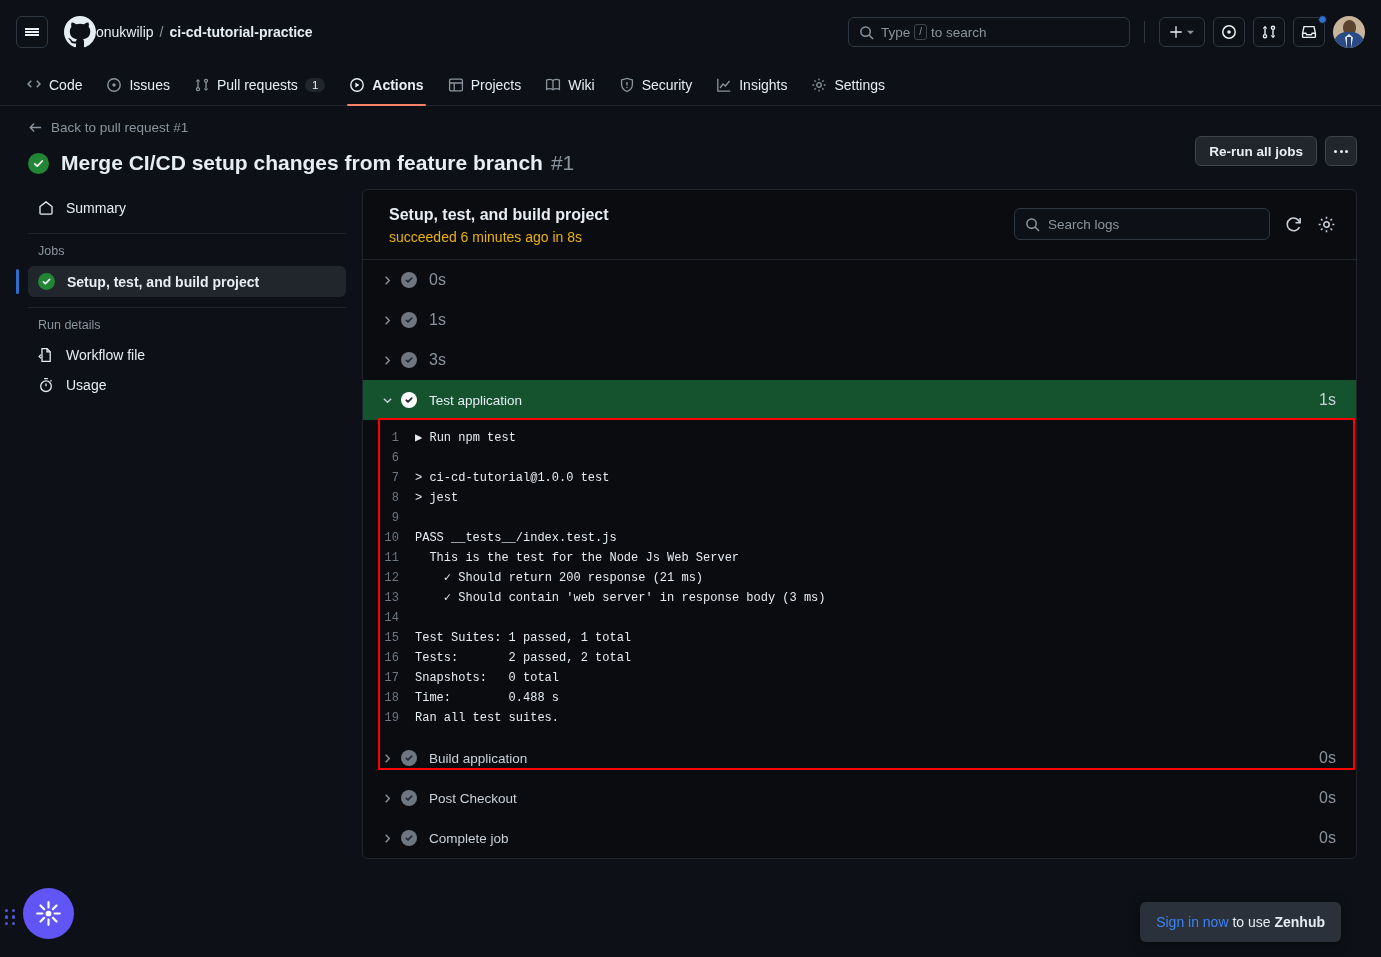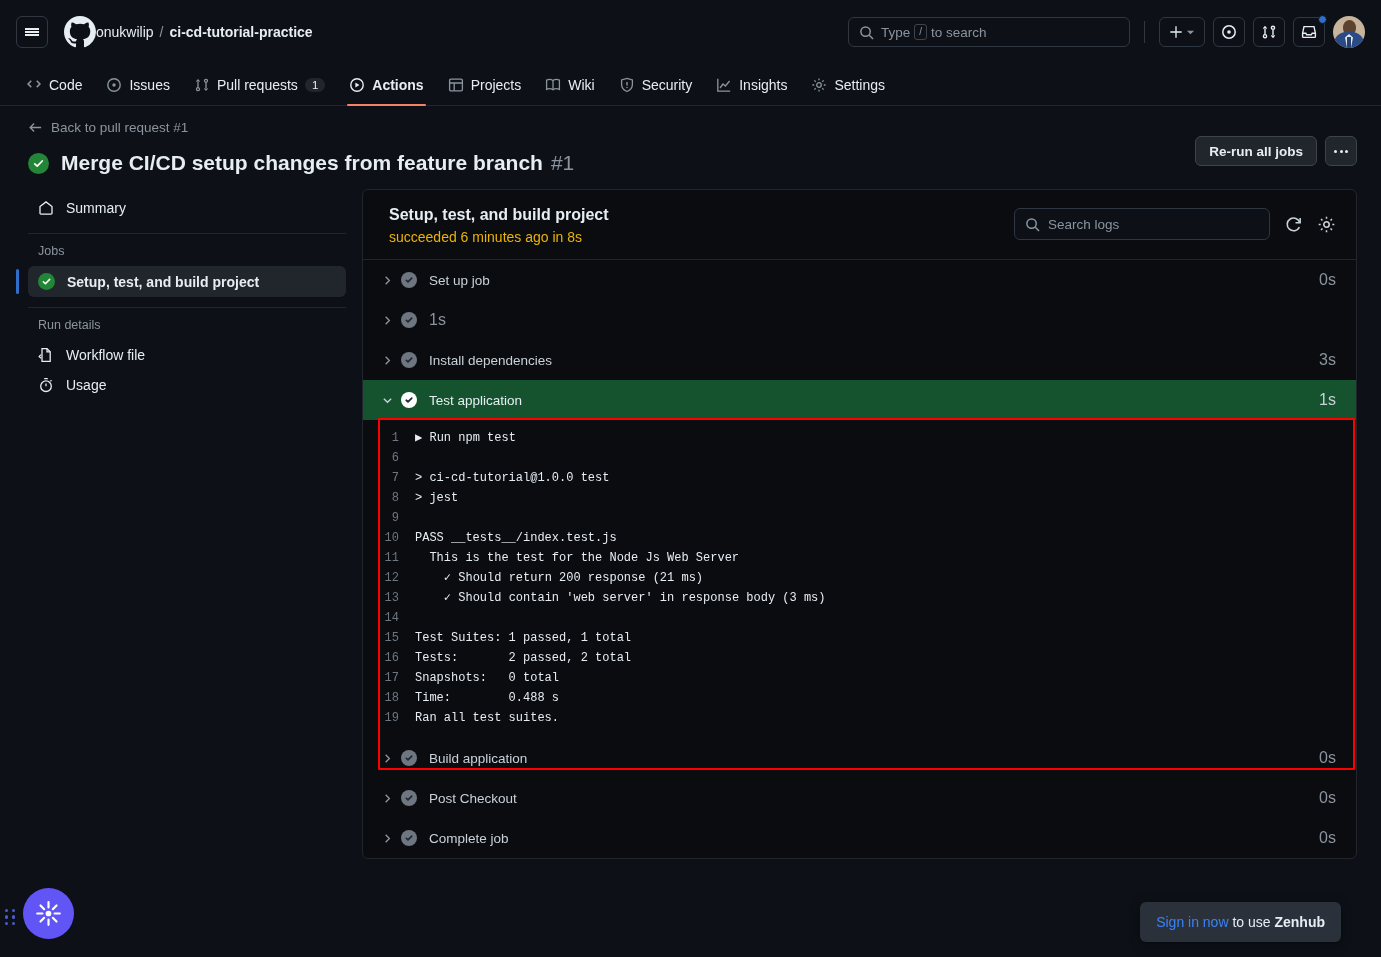--- a/index.html
+++ b/index.html
@@ -530,21 +530,20 @@
         <span class="chev">
             <svg width="11" height="11" viewBox="0 0 12 12" fill="none" stroke="#8b949e" stroke-width="1.5">
               <path d="M4 2l4 4-4 4"></path>
             </svg>
           </span>
         <span class="step-status">
             <svg width="10" height="10" viewBox="0 0 16 16" fill="none" stroke="#21262d" stroke-width="2.6" stroke-linecap="round" stroke-linejoin="round">
               <path d="M3.6 8.4 6.4 11.1 12.4 5"></path>
             </svg>
           </span>
-        <span class="step-name">Set up job</span>
         <span class="step-dur">0s</span>
       </div>
 
       <div class="step-row">
         <span class="chev">
             <svg width="11" height="11" viewBox="0 0 12 12" fill="none" stroke="#8b949e" stroke-width="1.5">
               <path d="M4 2l4 4-4 4"></path>
             </svg>
           </span>
         <span class="step-status">
@@ -559,21 +558,20 @@
         <span class="chev">
             <svg width="11" height="11" viewBox="0 0 12 12" fill="none" stroke="#8b949e" stroke-width="1.5">
               <path d="M4 2l4 4-4 4"></path>
             </svg>
           </span>
         <span class="step-status">
             <svg width="10" height="10" viewBox="0 0 16 16" fill="none" stroke="#21262d" stroke-width="2.6" stroke-linecap="round" stroke-linejoin="round">
               <path d="M3.6 8.4 6.4 11.1 12.4 5"></path>
             </svg>
           </span>
-        <span class="step-name">Install dependencies</span>
         <span class="step-dur">3s</span>
       </div>
 
       <div class="step-row expanded">
         <span class="chev">
             <svg width="11" height="11" viewBox="0 0 12 12" fill="none" stroke="#c9d1d9" stroke-width="1.5">
               <path d="M2 4l4 4 4-4"></path>
             </svg>
           </span>
         <span class="step-status">

